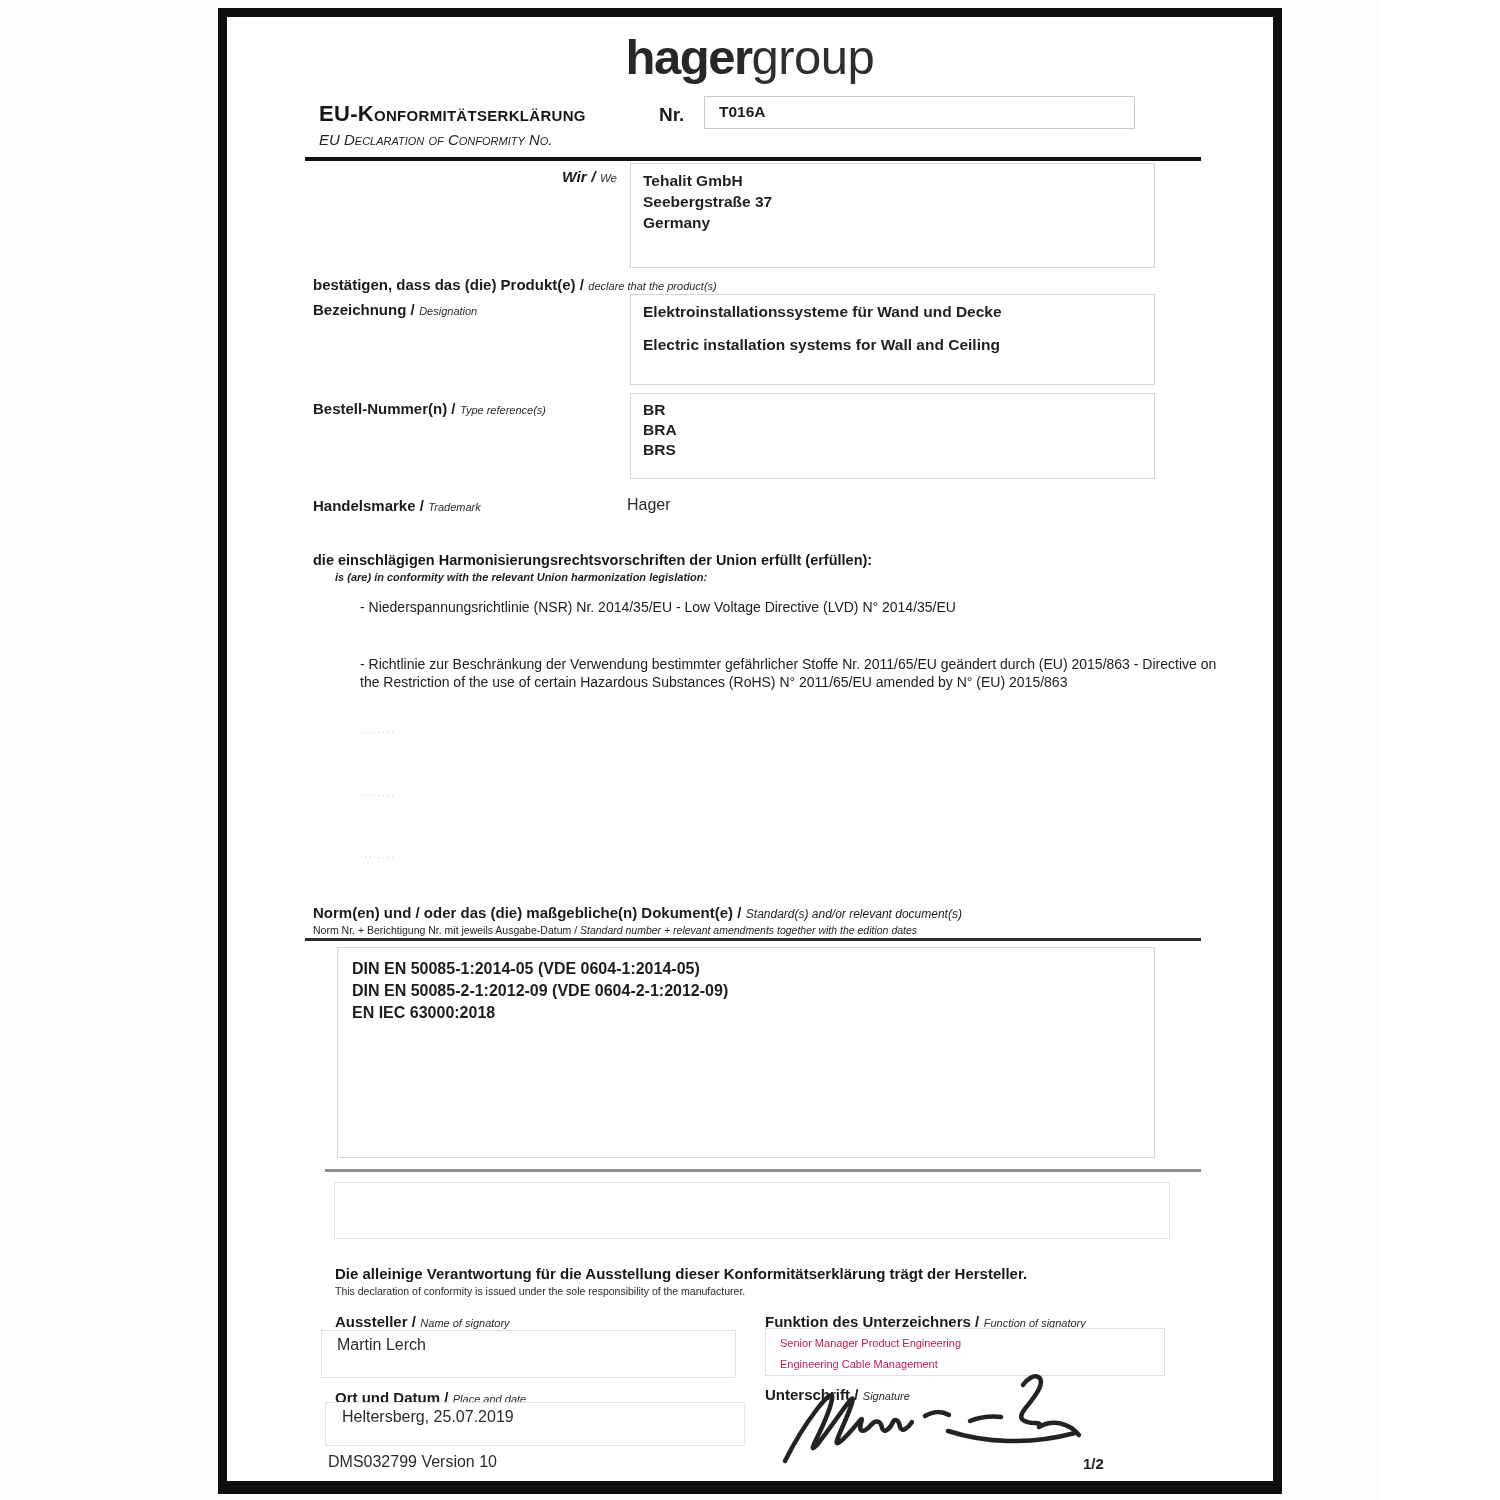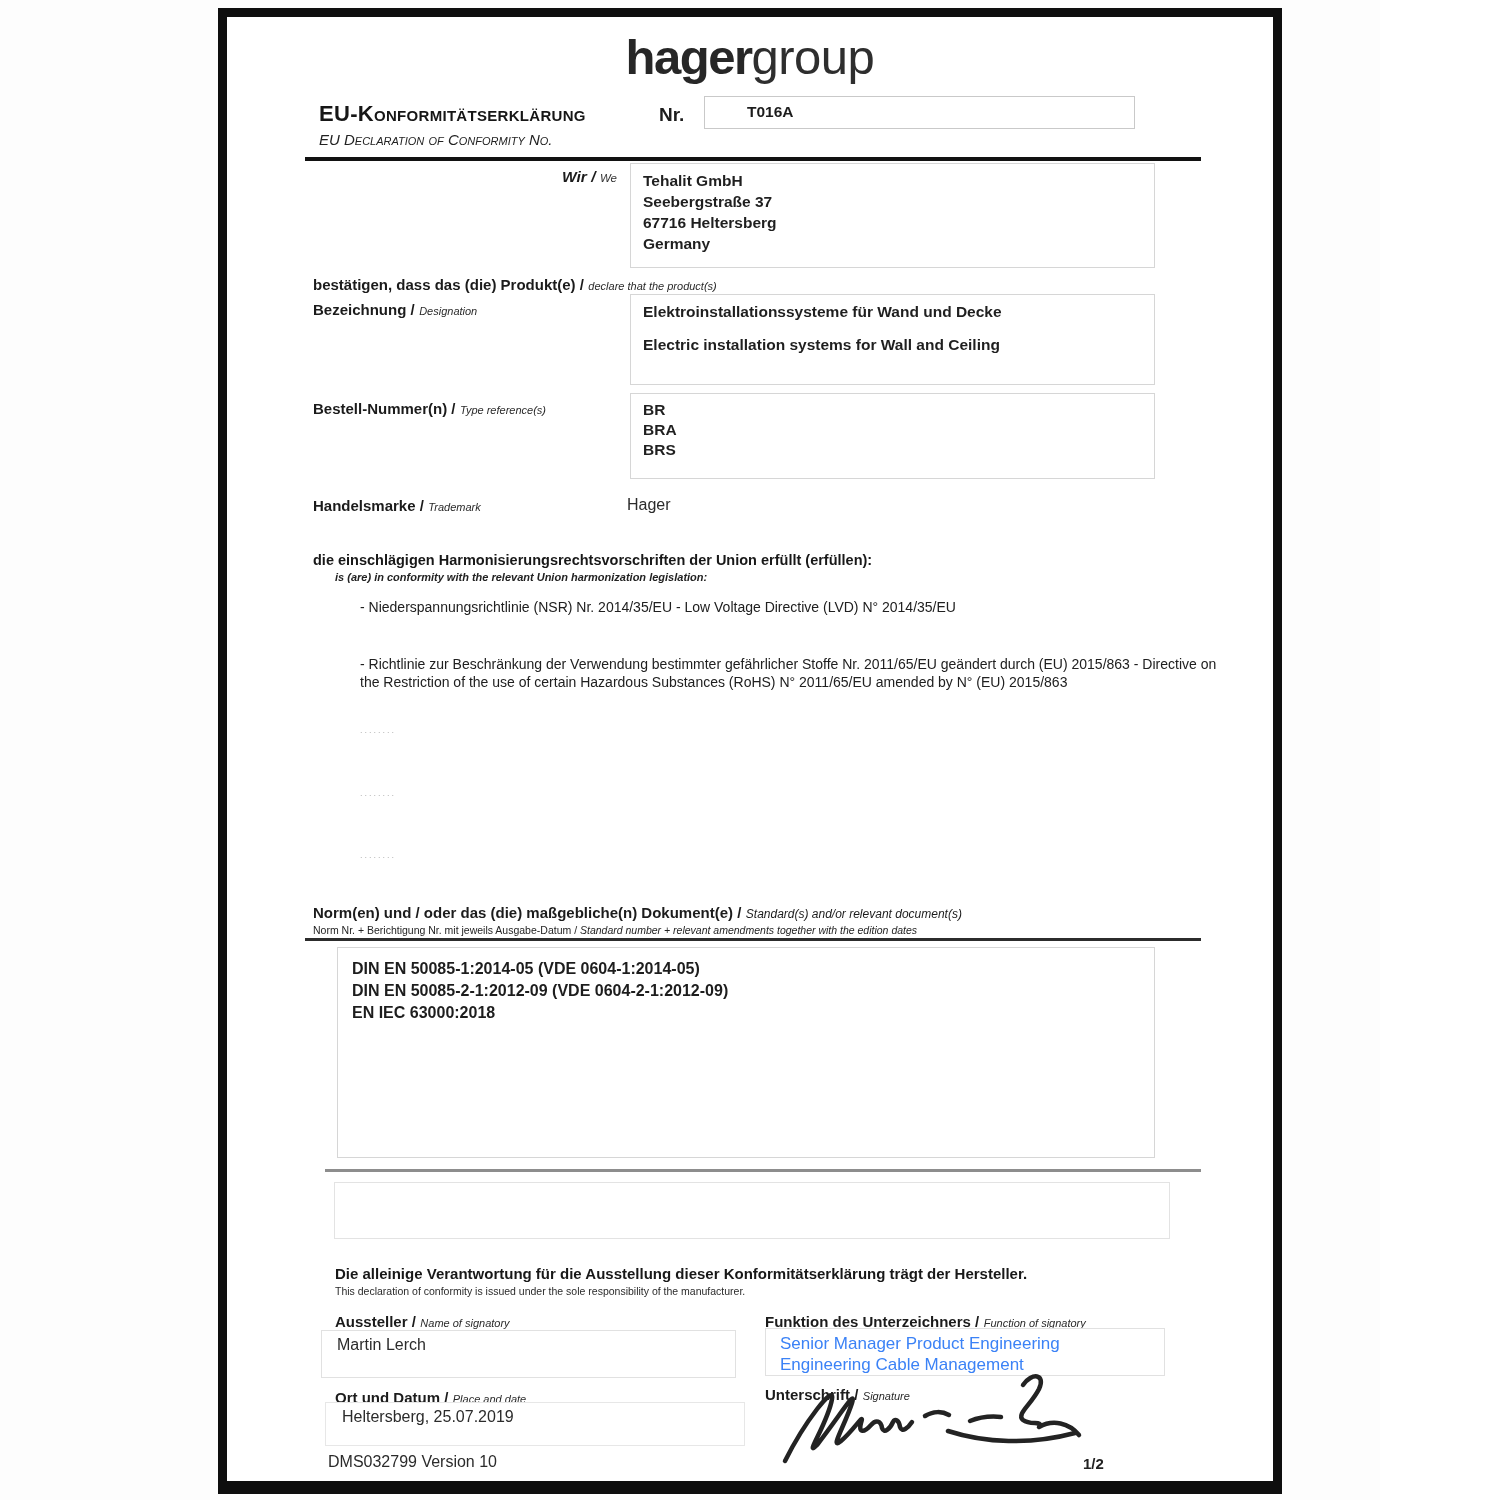--- a/index.html
+++ b/index.html
@@ -15,39 +15,39 @@
     border:9px solid #0e0e0e; border-bottom-width:13px;
   }
   .abs { position:absolute; }
   .logo { width:100%; text-align:center; font-size:49px; letter-spacing:-1.5px; color:#272727; }
   .logo .b { font-weight:700; }
   .logo .l { font-weight:400; letter-spacing:-0.5px; color:#2e2e2e; }
   .title-de { font-size:22px; font-weight:700; font-variant:small-caps; letter-spacing:0.3px; color:#161616; }
   .title-en { font-size:15px; font-style:italic; font-variant:small-caps; font-weight:500; color:#222; }
   .nr { font-size:19px; font-weight:700; }
   .rule { background:#121212; }
-  .fieldbox { box-sizing:border-box; background:#fff; border:1px solid #d6d6d6;padding-left:28px; }
+  .fieldbox { box-sizing:border-box; background:#fff; border:1px solid #d6d6d6; }
   .boldtxt { font-weight:700; font-size:15.5px; color:#1f1f1f; }
   .flabel .de { font-weight:700; font-size:15px; color:#1b1b1b; }
   .flabel .en { font-style:italic; font-size:11px; color:#2a2a2a; }
   .wir .de { font-weight:700; font-style:italic; font-size:15.5px; }
   .wir .en { font-style:italic; font-size:11.5px; color:#333; }
   .hhead { font-weight:700; font-size:14.5px; color:#181818; }
   .hsub { font-style:italic; font-weight:700; font-size:11px; color:#222; }
   .dirtxt { font-size:14px; line-height:18px; color:#202020; }
   .dots { font-size:9px; letter-spacing:2px; color:#b3b3b3; }
   .normhead .de { font-weight:700; font-size:15px; }
   .normhead .en { font-style:italic; font-size:12px; }
   .normsub { font-size:10.5px; color:#242424; }
   .normsub .en { font-style:italic; }
   .stdline { font-weight:700; font-size:16px; line-height:22px; color:#1d1d1d; }
   .resp-de { font-weight:700; font-size:15px; color:#181818; }
   .resp-en { font-size:10.5px; color:#2b2b2b; }
   .valtxt { font-size:16px; color:#2b2b2b; }
-  .val15 { font-size:17px; line-height:21px; color:#3b82f6; }
+  .val15 { font-size:11px; line-height:21px; color:#be185d; }
   .footer { font-size:16px; color:#2b2b2b; }
   .pagenum { font-size:15px; font-weight:600; color:#222; }
   svg.sig path { fill:none; stroke:#232323; stroke-width:4.5; stroke-linecap:round; stroke-linejoin:round; }
 </style>
 </head>
 <body>
 
 <div class="canvas">
   <div class="page">
 
@@ -63,21 +63,20 @@
     <div class="abs title-en" style="left:92px; top:114px;">EU Declaration of Conformity No.</div>
     <div class="abs rule" style="left:78px; top:140px; width:896px; height:4px;"></div>
 
     <div class="abs wir" style="left:240px; top:151px; width:150px; text-align:right;">
       <span class="de">Wir /</span>
       <span class="en">We</span>
     </div>
     <div class="abs fieldbox" style="left:403px; top:146px; width:525px; height:105px; padding:6px 12px;">
       <div class="boldtxt" style="line-height:21px;">Tehalit GmbH</div>
       <div class="boldtxt" style="line-height:21px;">Seebergstraße 37</div>
-      <div class="boldtxt" style="line-height:21px;">67716 Heltersberg</div>
       <div class="boldtxt" style="line-height:21px;">Germany</div>
     </div>
 
     <div class="abs flabel" style="left:86px; top:259px;">
       <span class="de">bestätigen, dass das (die) Produkt(e) /</span>
       <span class="en">declare that the product(s)</span>
     </div>
 
     <div class="abs flabel" style="left:86px; top:284px;">
       <span class="de">Bezeichnung /</span>

